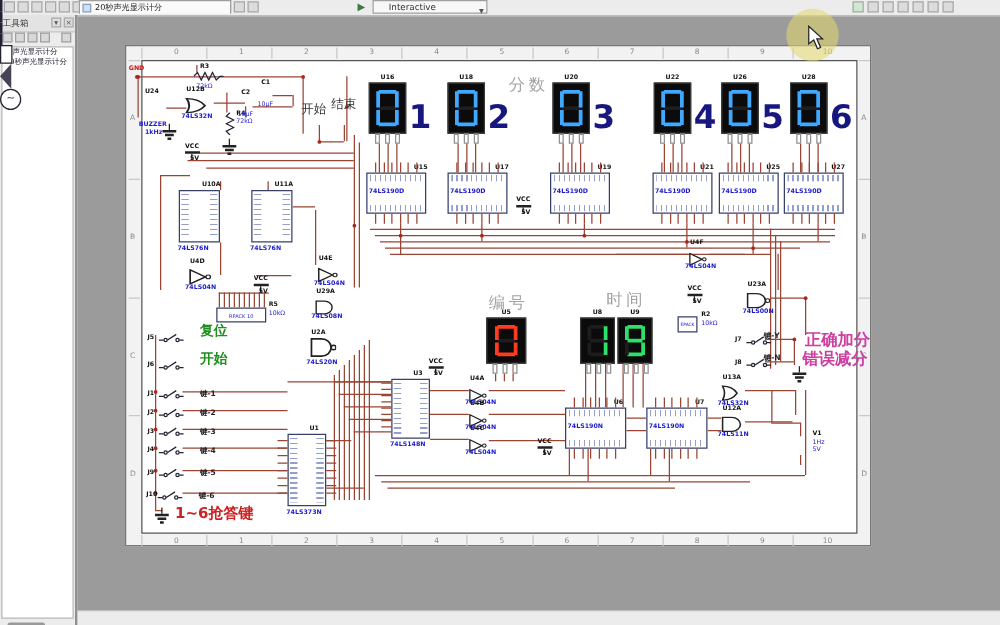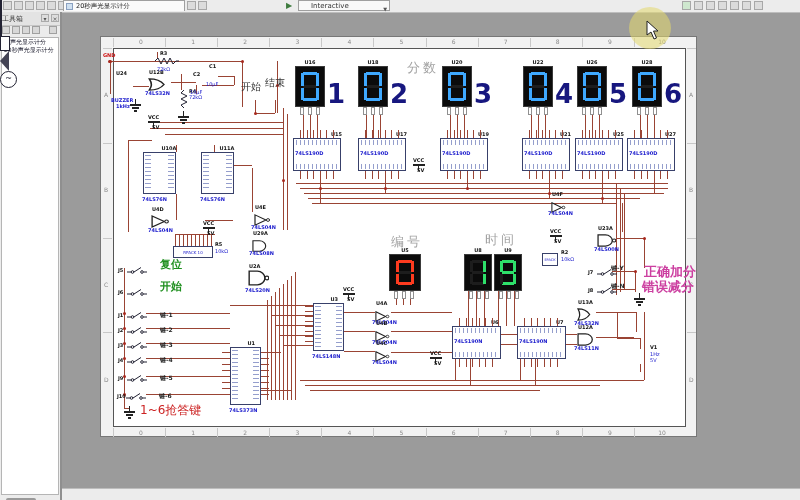--- a/index.html
+++ b/index.html
@@ -863,21 +863,21 @@
     <div class="bar" style="left: 126px; top: 414px; width: 7px; height: 2px;"></div>
     <div class="bar" style="left: 128px; top: 417px; width: 3px; height: 2px;"></div>
     <div class="bar" style="left: 639px; top: 293px; width: 1px; height: 5px;"></div>
     <div class="bar" style="left: 634px; top: 298px; width: 11px; height: 2px;"></div>
     <div class="bar" style="left: 636px; top: 301px; width: 7px; height: 2px;"></div>
     <div class="bar" style="left: 638px; top: 304px; width: 3px; height: 2px;"></div>
     <div class="vcc-t" style="left: 103px; top: 52px; color: rgb(204, 17, 17);">GND</div>
     <div class="dot" style="left: 108px; top: 60px;"></div>
     <div class="ann" style="left: 241px; top: 80px; color: rgb(51, 51, 51); font-size: 10px; font-weight: normal;">开始</div>
     <div class="ann" style="left: 265px; top: 76px; color: rgb(51, 51, 51); font-size: 10px; font-weight: normal;">结束</div>
-    <div class="ann" style="left: 140px; top: 402px; color: rgb(204, 34, 34); font-size: 12px; font-weight: normal;">1~6抢答键</div>
+    <div class="ann" style="left: 140px; top: 402px; color: rgb(204, 34, 34); font-size: 12px; font-weight: bold;">1~6抢答键</div>
     <div class="ann" style="left: 644px; top: 263px; color: rgb(204, 63, 160); font-size: 13px; font-weight: bold;">正确加分</div>
     <div class="ann" style="left: 642px; top: 278px; color: rgb(204, 63, 160); font-size: 13px; font-weight: bold;">错误减分</div>
   </div>
 
 <div class="title-gray" style="left:407px;top:59px;">分数</div>
 <div class="title-gray" style="left:391px;top:233px;">编号</div>
 <div class="title-gray" style="left:485px;top:231px;">时间</div>
 
 <div id="halo" class="abs"></div>
 <svg id="cursor" class="abs" width="14" height="20">

